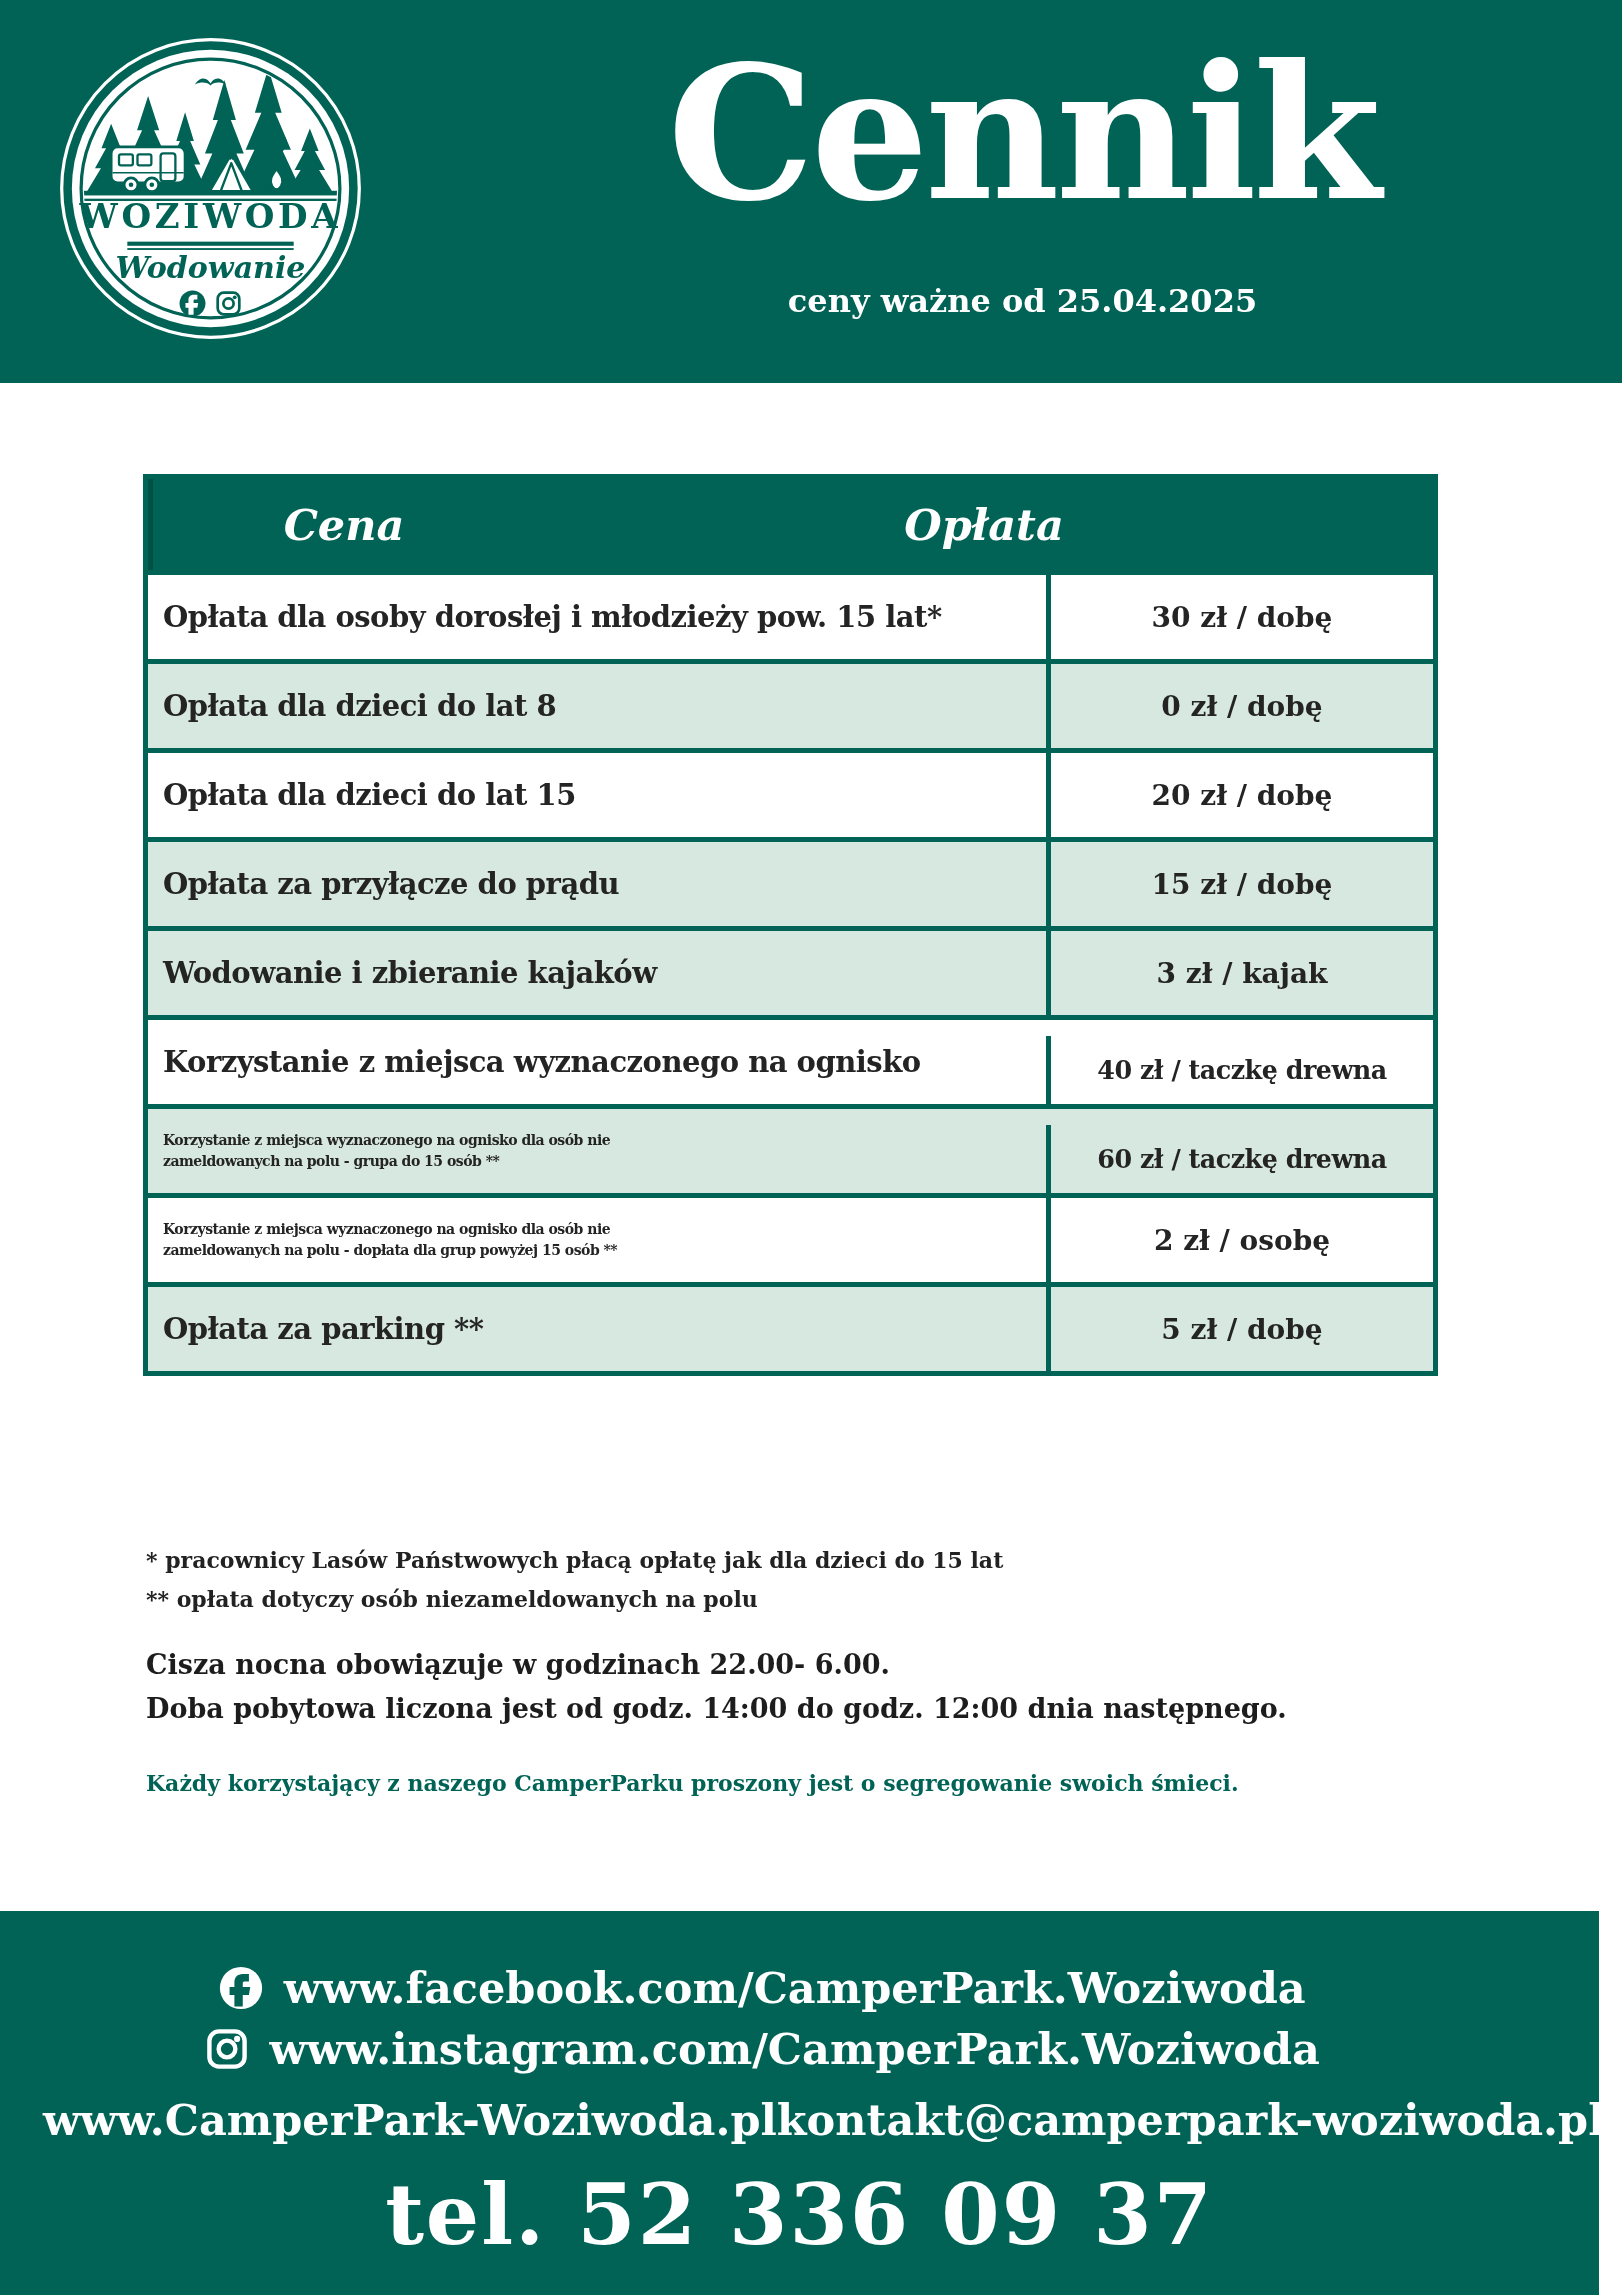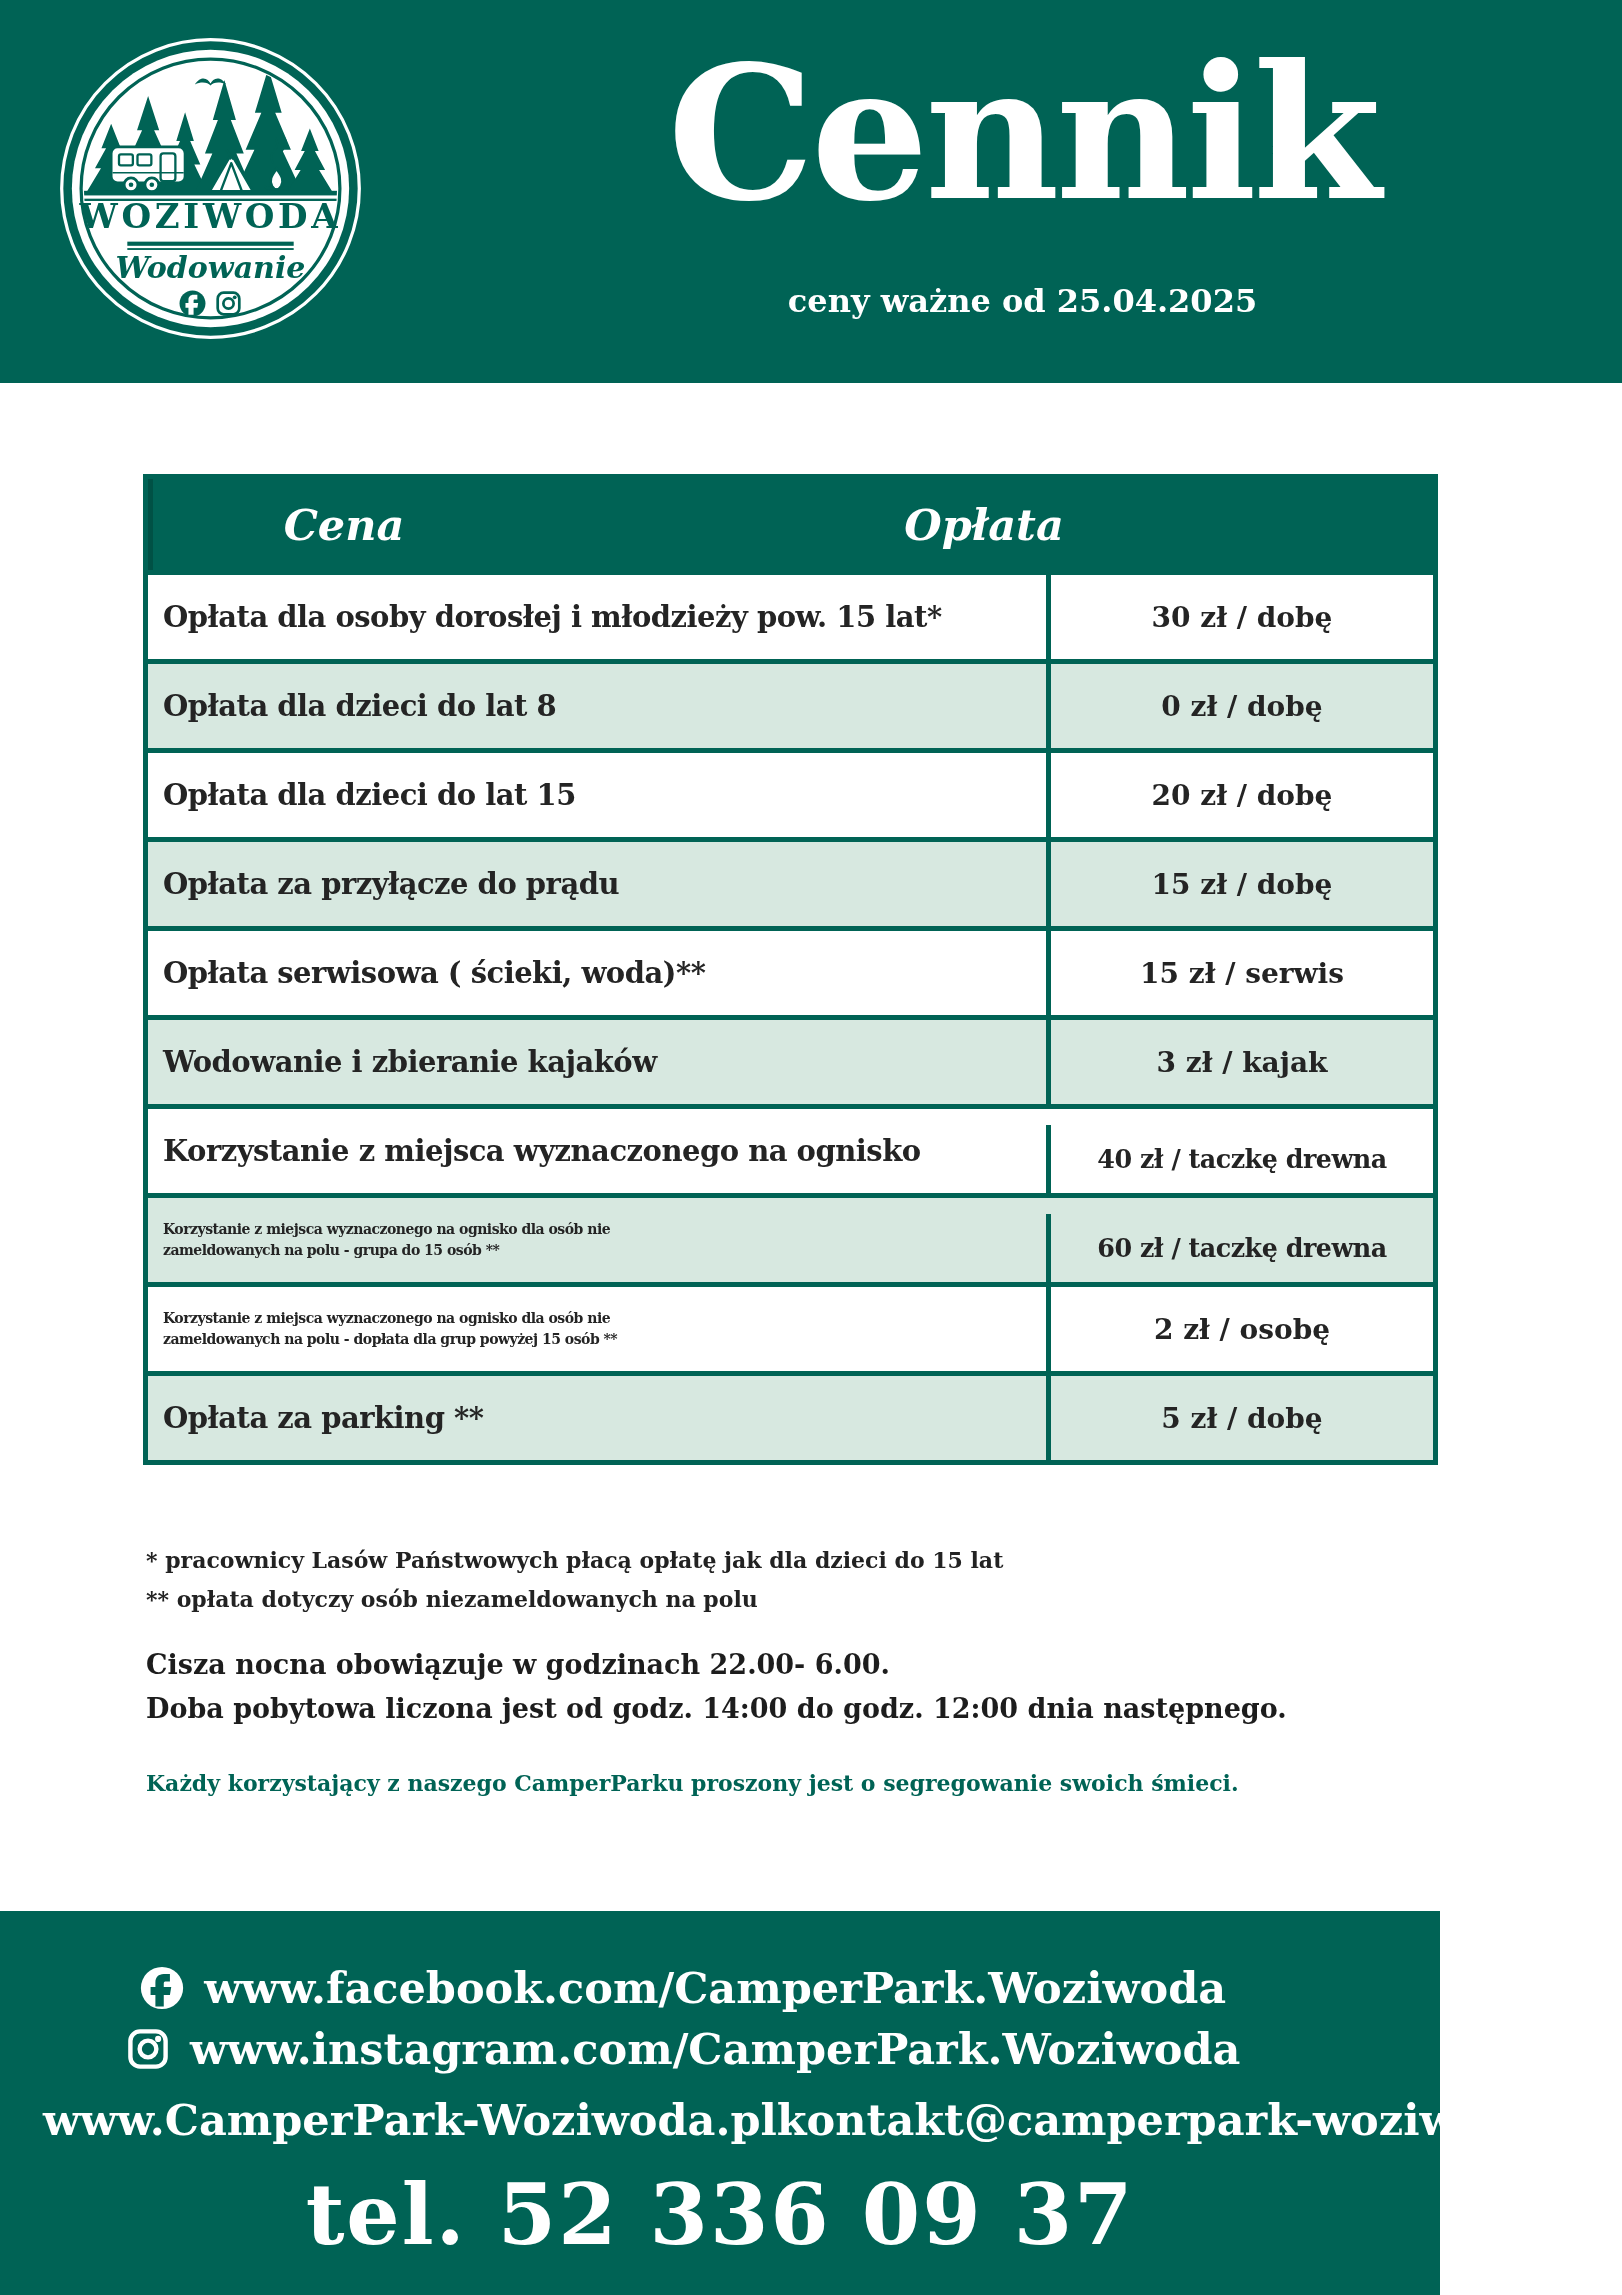--- a/index.html
+++ b/index.html
@@ -53,21 +53,21 @@
 
   
   .footnotes { position:absolute; left:146px; top:1541px; font-size:22px; font-weight:bold;
                color:#222222; line-height:1.75; white-space:nowrap; }
   .rules { position:absolute; left:146px; top:1643px; font-size:27px; font-weight:bold;
            color:#1d1d1d; line-height:1.62; white-space:nowrap; }
   .green-notice { position:absolute; left:146px; top:1770px; font-size:22px; font-weight:bold;
                   color:var(--green); white-space:nowrap; }
 
   
-  .band-bottom { position:absolute; left:0; top:1911px; width:1440px; height:385px;
+  .band-bottom { position:absolute; left:0; top:1911px; width:1599px; height:385px;
                  background:var(--green); color:#ffffff; }
   .social-line { position:absolute; left:0; width:100%; display:flex; align-items:center;
                  justify-content:center; gap:20.4px; font-size:43px; font-weight:bold;
                  transform:translateX(-37px); white-space:nowrap; }
   .social-line svg { width:44px; height:44px; flex:none; }
   .social-fb { top:52px; }
   .social-ig { top:113px; }
   .contact-line { position:absolute; top:184px; left:43px; right:58px; display:flex;
                   justify-content:space-between; font-size:43px; font-weight:bold; white-space:nowrap; }
   .phone { position:absolute; top:254px; left:0; width:100%; text-align:center;
@@ -174,24 +174,20 @@
         <div class="cell-price">0 zł / dobę</div>
       </div>
       <div class="row">
         <div class="cell-fee">Opłata dla dzieci do lat 15</div>
         <div class="cell-price">20 zł / dobę</div>
       </div>
       <div class="row mint">
         <div class="cell-fee">Opłata za przyłącze do prądu</div>
         <div class="cell-price">15 zł / dobę</div>
       </div>
-      <div class="row">
-        <div class="cell-fee">Opłata serwisowa ( ścieki, woda)**</div>
-        <div class="cell-price">15 zł / serwis</div>
-      </div>
       <div class="row mint">
         <div class="cell-fee">Wodowanie i zbieranie kajaków</div>
         <div class="cell-price">3 zł / kajak</div>
       </div>
       <div class="row">
         <div class="cell-fee">Korzystanie z miejsca wyznaczonego na ognisko</div>
         <div class="cell-price long">40 zł / taczkę drewna</div>
       </div>
       <div class="row mint small">
         <div class="cell-fee">Korzystanie z miejsca wyznaczonego na ognisko dla osób nie

